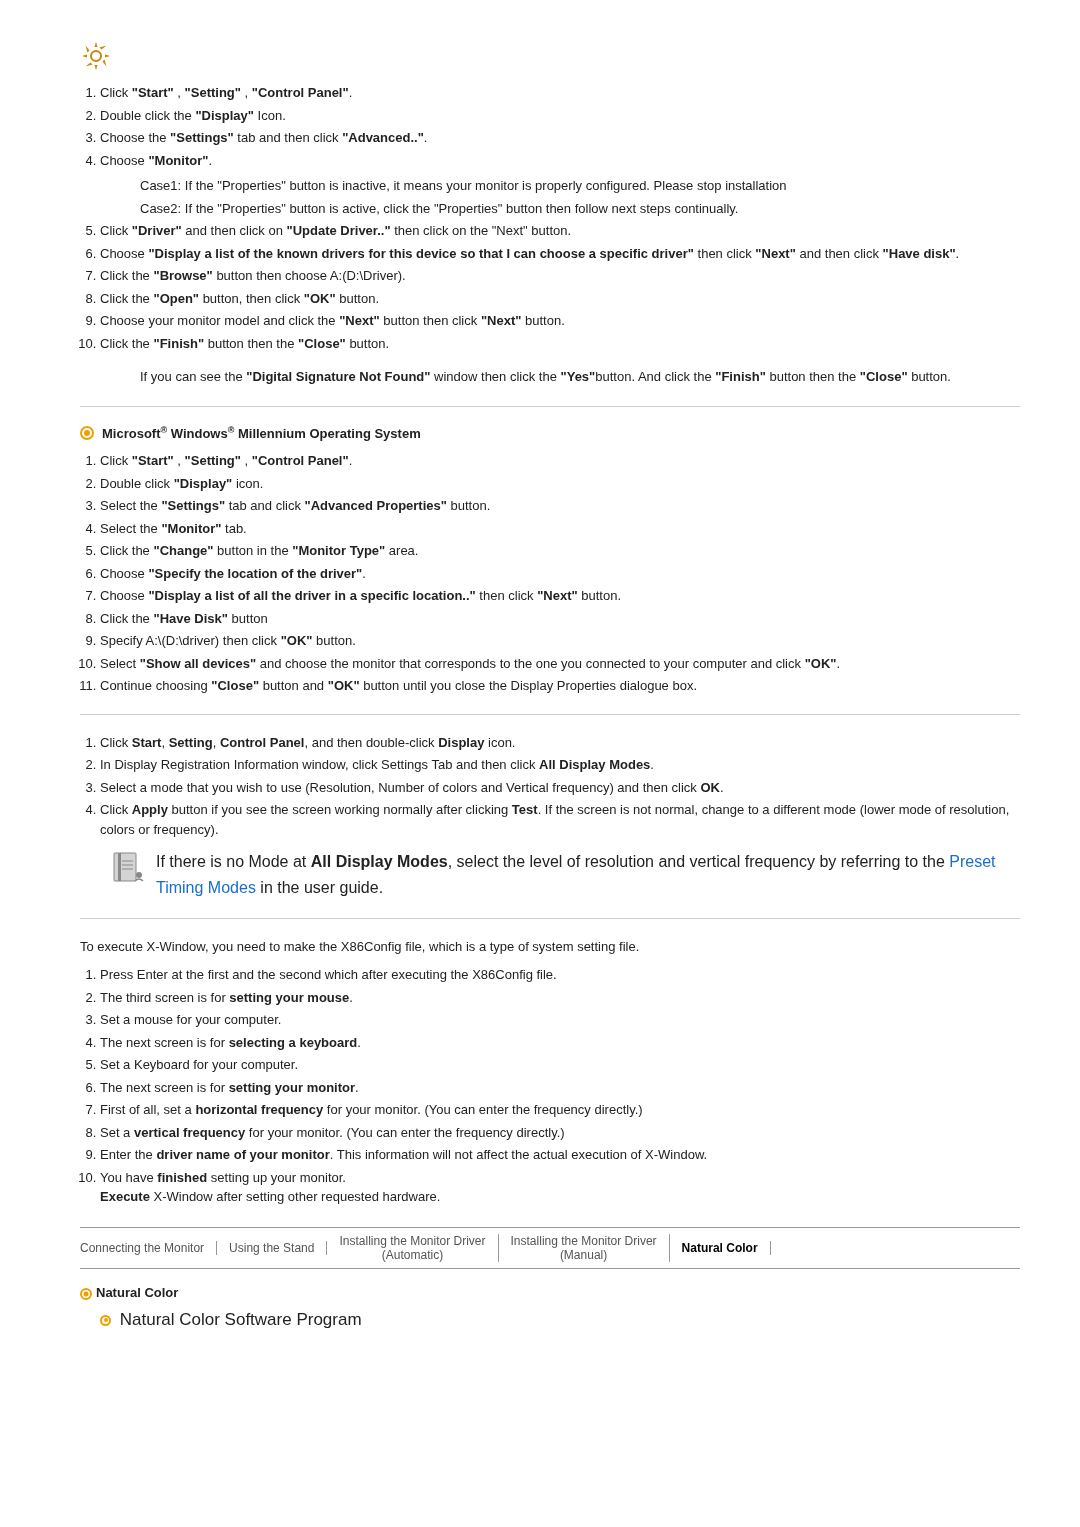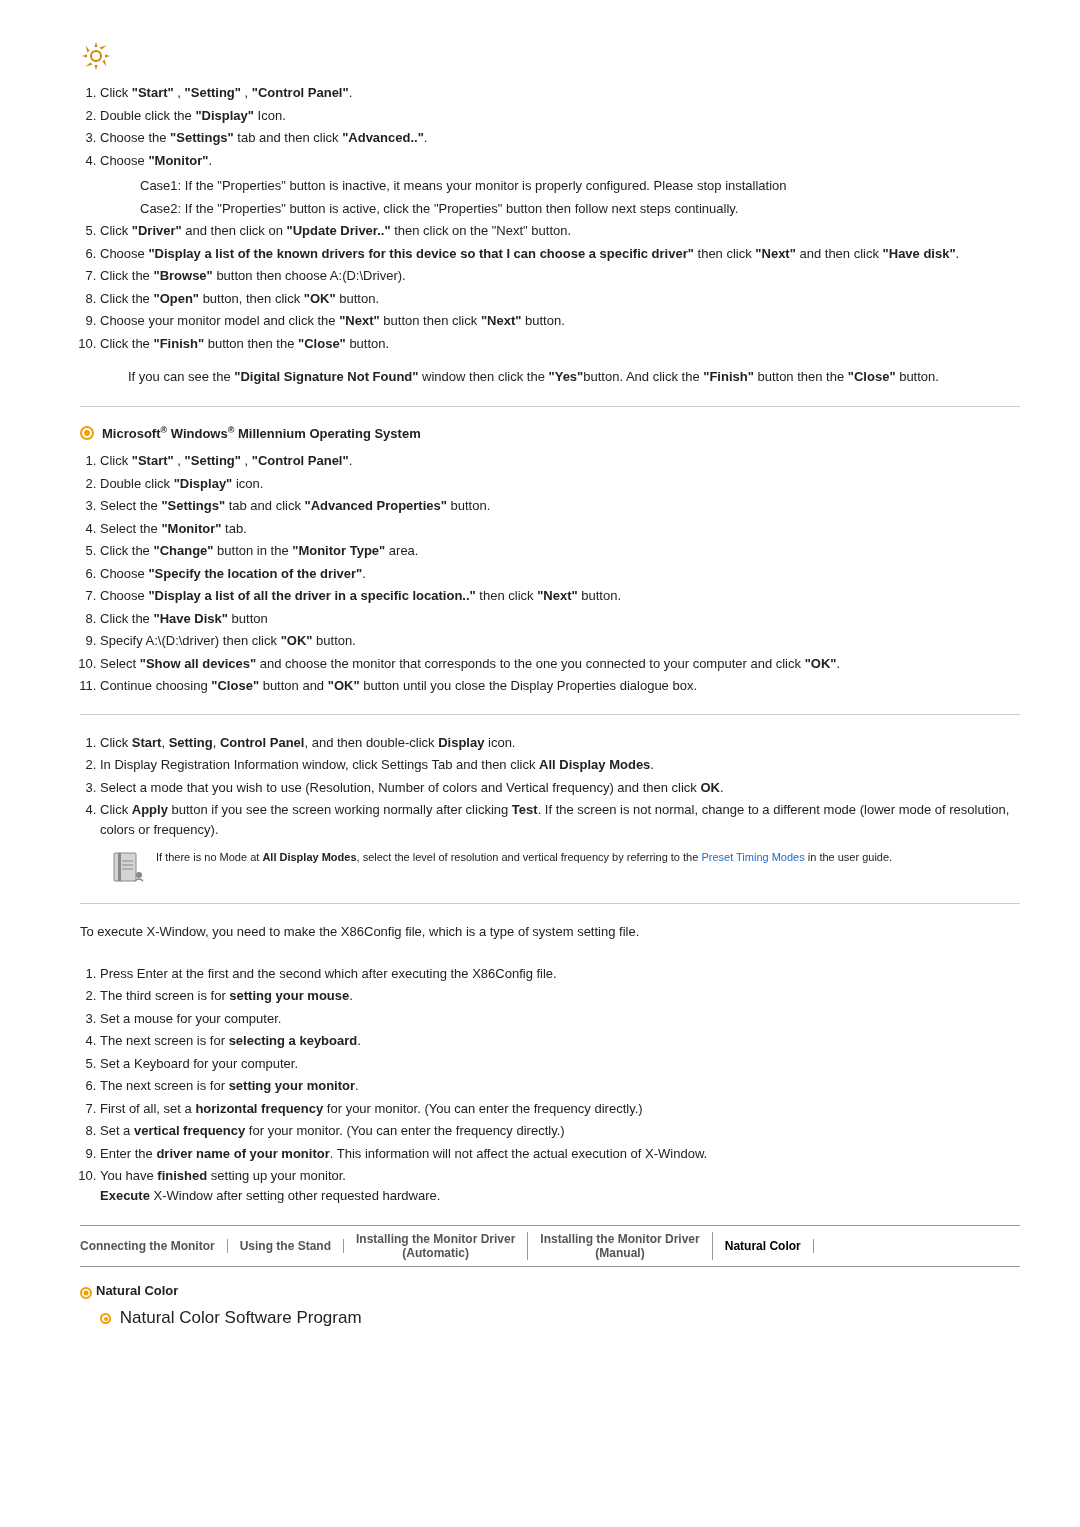--- a/index.html
+++ b/index.html
@@ -29,21 +29,21 @@
     ol li {
       margin-bottom: 3px;
       line-height: 1.5;
     }
     .indent-block {
       margin-left: 60px;
       margin-bottom: 3px;
       line-height: 1.5;
     }
     .note-block {
-      margin: 14px 40px 14px 48px;
+      margin: 14px 40px 14px 60px;
       line-height: 1.6;
     }
     .section-divider {
       border: none;
       border-top: 1px solid #ccc;
       margin: 18px 0;
     }
     .section-header {
       display: flex;
       align-items: center;
@@ -86,21 +86,21 @@
       gap: 10px;
       margin: 10px 0 10px 30px;
     }
     .info-icon {
       width: 36px;
       height: 36px;
       flex-shrink: 0;
     }
     .info-text {
       line-height: 1.6;
-      font-size: 11px;
+      font-size: 16px;
     }
     .info-text a {
       color: #1a6dcc;
       text-decoration: none;
     }
     .bottom-nav {
       display: flex;
       border-top: 1px solid #999;
       border-bottom: 1px solid #999;
       padding: 6px 0;
@@ -108,21 +108,20 @@
       font-size: 12px;
       align-items: center;
       gap: 0;
     }
     .bottom-nav .nav-item {
       padding: 0 12px;
       border-right: 1px solid #999;
       color: #555;
       cursor: pointer;
       white-space: nowrap;
-      font-weight: bold;
     }
     .bottom-nav .nav-item:first-child {
       border-left: none;
       padding-left: 0;
     }
     .bottom-nav .nav-item.highlight {
       font-weight: bold;
       color: #000;
     }
     .footer-section {
@@ -276,21 +275,21 @@
       </div>
       <div class="info-text">
         If there is no Mode at <b>All Display Modes</b>, select the level of resolution and vertical frequency by referring to the <a>Preset Timing Modes</a> in the user guide.
       </div>
     </div>
   </div>
 
   <hr class="section-divider">
 
   <div>
-    <p style="margin-bottom: 21px; line-height:1.6;">
+    <p style="margin-bottom: 7px; line-height:1.6;">
       To execute X-Window, you need to make the X86Config file, which is a type of system setting file.
     </p>
     <ol>
       <li>Press Enter at the first and the second which after executing the X86Config file.</li>
       <li>The third screen is for <b>setting your mouse</b>.</li>
       <li>Set a mouse for your computer.</li>
       <li>The next screen is for <b>selecting a keyboard</b>.</li>
       <li>Set a Keyboard for your computer.</li>
       <li>The next screen is for <b>setting your monitor</b>.</li>
       <li>First of all, set a <b>horizontal frequency</b> for your monitor. (You can enter the frequency directly.)</li>

